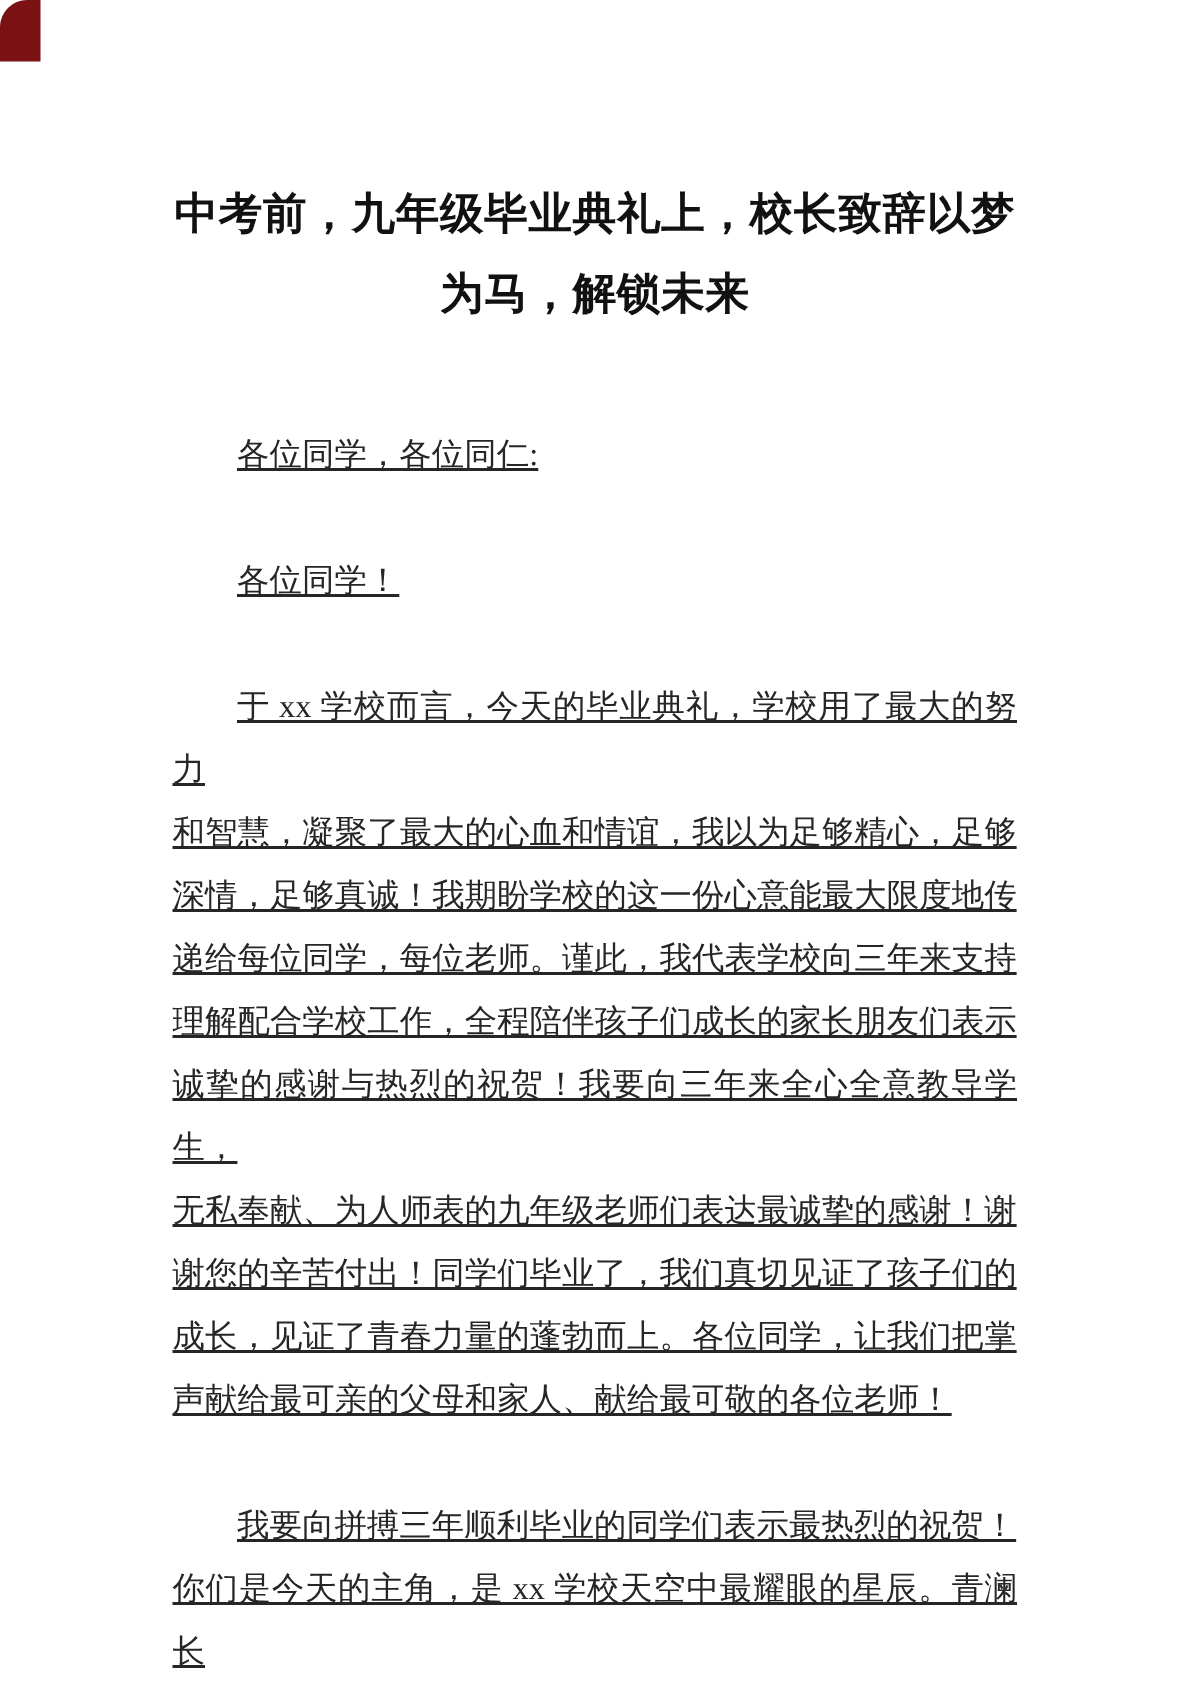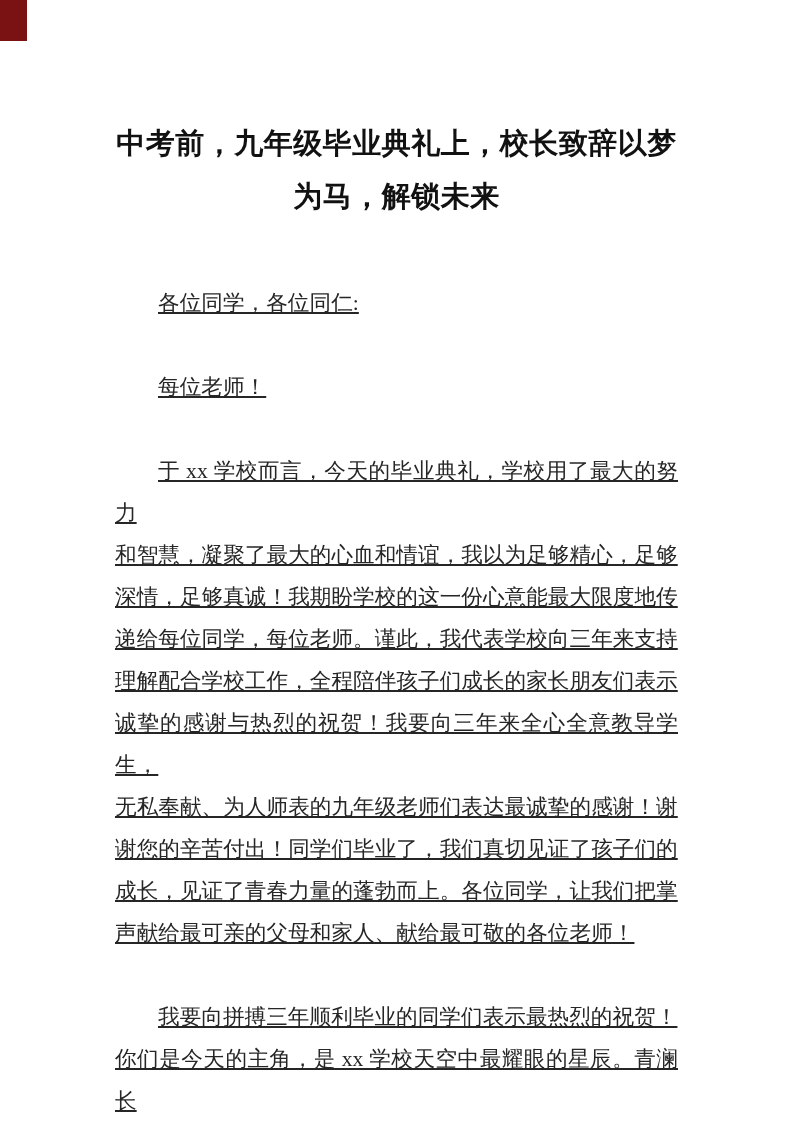--- a/index.html
+++ b/index.html
@@ -4,20 +4,21 @@
 <style>
   * { margin: 0; padding: 0; box-sizing: border-box; }
   html, body { background: #ffffff; }
   .page {
     position: relative;
     width: 793px;
     height: 1122px;
     background: #ffffff;
     overflow: hidden;
     font-family: "Liberation Serif", "DejaVu Serif", serif;
+    border-radius: 18px;
   }
   .corner-marker {
     position: absolute;
     left: 0;
     top: 0;
     width: 27px;
     height: 41px;
     background: #7a1214;
   }
   .doc {
@@ -56,21 +57,21 @@
 
   <div class="corner-marker"></div>
 
   <div class="doc">
 
     <h1 class="title">中考前，九年级毕业典礼上，校长致辞以梦
 为马，解锁未来</h1>
 
     <p class="para">各位同学，各位同仁:</p>
 
-    <p class="para">每位老师！</p>
+    <p class="para">各位同学！</p>
 
     <p class="para">于 xx 学校而言，今天的毕业典礼，学校用了最大的努力
 和智慧，凝聚了最大的心血和情谊，我以为足够精心，足够
 深情，足够真诚！我期盼学校的这一份心意能最大限度地传
 递给每位同学，每位老师。谨此，我代表学校向三年来支持
 理解配合学校工作，全程陪伴孩子们成长的家长朋友们表示
 诚挚的感谢与热烈的祝贺！我要向三年来全心全意教导学生，
 无私奉献、为人师表的九年级老师们表达最诚挚的感谢！谢
 谢您的辛苦付出！同学们毕业了，我们真切见证了孩子们的
 成长，见证了青春力量的蓬勃而上。各位同学，让我们把掌

